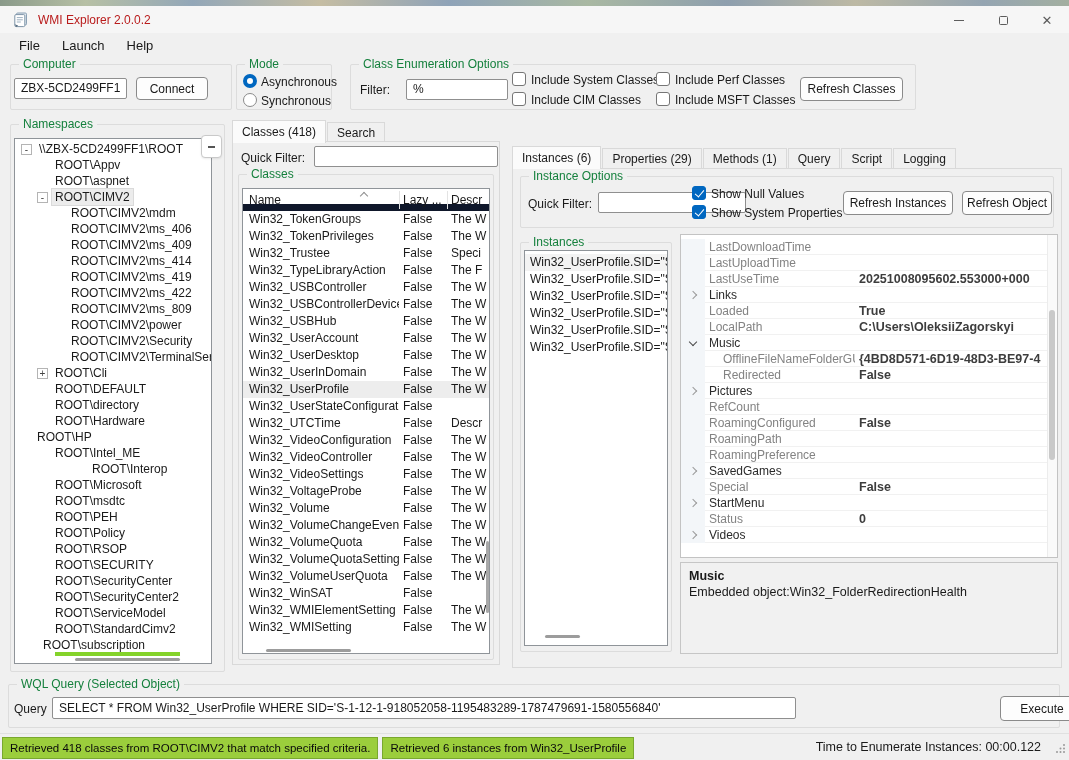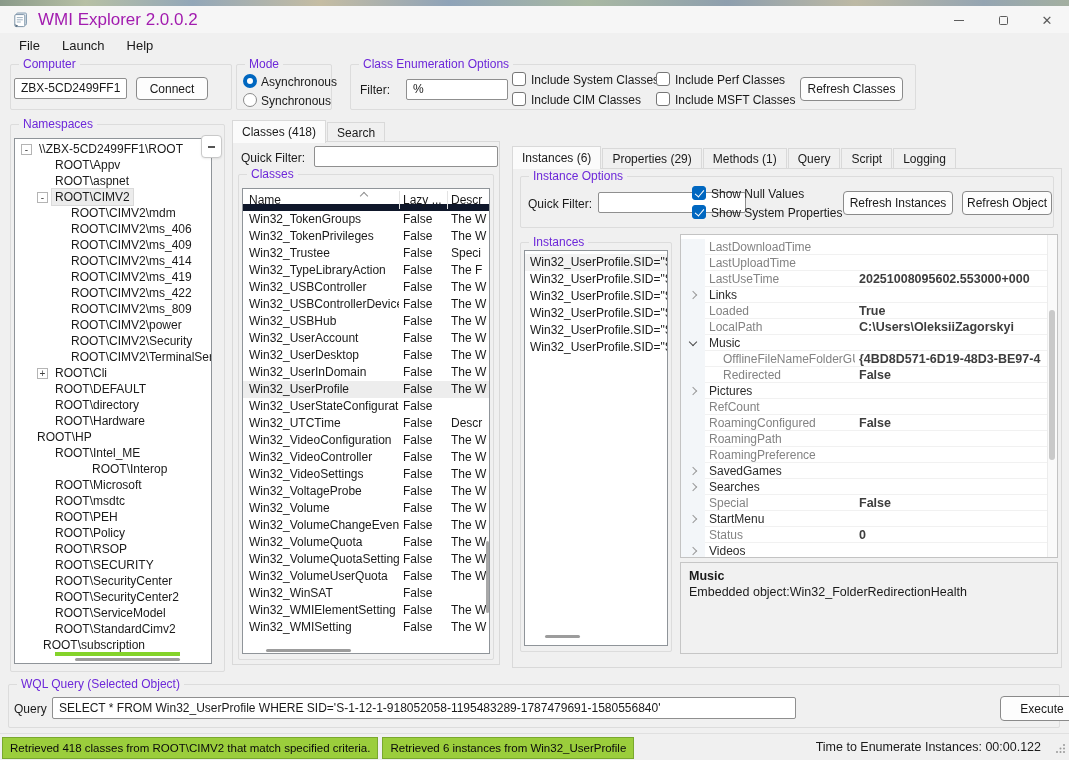--- a/index.html
+++ b/index.html
@@ -7,33 +7,33 @@
   body { font-family:"Liberation Sans","DejaVu Sans",sans-serif; background:#e9e9e9; overflow:hidden; }
   #stage { position:relative; width:1069px; height:760px; background:#f0f0f0; font-size:12px; color:#1a1a1a; }
 
   
   #desktop-strip { position:absolute; left:0; top:0; width:1069px; height:6px;
     background:linear-gradient(90deg,#8a9a8a 0%,#b7c0a5 8%,#93a7b8 18%,#c5bda3 30%,#8fa3b8 42%,#a9b8a2 55%,#8e9fae 68%,#bdb9a4 80%,#95a5b2 92%,#a3afa0 100%); }
 
   
   #titlebar { position:absolute; left:0; top:6px; width:1069px; height:28px; background:#f6f6f6; border-bottom:1px solid #f0f0f0; }
   #app-icon { position:absolute; left:12px; top:5px; }
-  #title-text { position:absolute; left:38px; top:0; height:28px; line-height:28px; font-size:17px; color:#a21caf; }
+  #title-text { position:absolute; left:38px; top:0; height:28px; line-height:28px; font-size:12px; color:#b91c1c; }
   .wctl { position:absolute; top:0; width:44px; height:28px; display:flex; align-items:center; justify-content:center; color:#5c5c5c; }
   #btn-min { right:88px; } #btn-max { right:44px; } #btn-close { right:0; font-size:13px; }
   .glyph-min { width:10px; height:0; border-top:1px solid #5c5c5c; }
   .glyph-max { width:9px; height:9px; border:1px solid #5c5c5c; border-radius:1.5px; }
 
   
   #menubar { position:absolute; left:8px; top:34px; height:23px; display:flex; align-items:center; }
   .menu-item { padding:0 11px; font-size:13px; height:23px; line-height:23px; }
 
   
   .group { position:absolute; border:1px solid #dcdcdc; border-radius:2px; }
-  .glabel { position:absolute; top:-8px; left:8px; background:#f0f0f0; padding:0 4px; font-size:12px; color:#6d28d9; white-space:nowrap; }
+  .glabel { position:absolute; top:-8px; left:8px; background:#f0f0f0; padding:0 4px; font-size:12px; color:#15803d; white-space:nowrap; }
 
   .textbox { position:absolute; background:#fff; border:1px solid #8f8f8f; border-radius:2px; font-size:12px; line-height:19px; padding:0 6px; white-space:nowrap; overflow:hidden; }
   .btn { position:absolute; background:#fdfdfd; border:1px solid #8a8a8a; border-radius:4px; font-size:12px; display:flex; align-items:center; justify-content:center; white-space:nowrap; }
 
   .radio { position:absolute; width:14px; height:14px; border-radius:50%; border:1px solid #8a8a8a; background:#fff; }
   .radio.sel { border:4.5px solid var(--accent,#0067c0); }
   .cb { position:absolute; width:14px; height:14px; border:1px solid #767676; border-radius:3px; background:#fff; }
   .cb.checked { background:var(--accent,#0067c0); border-color:var(--accent,#0067c0); }
   .cb.checked::after { content:''; position:absolute; left:4px; top:1px; width:4px; height:8px; border-right:1.6px solid #fff; border-bottom:1.6px solid #fff; transform:rotate(40deg); }
   .ctl-label { position:absolute; font-size:12px; white-space:nowrap; }
@@ -584,27 +584,20 @@
           <span class="pval"></span>
         </div>
         <div class="prow">
           <span class="pgut">
             <span class="chev chev-r"></span>
           </span>
           <span class="pname parent">SavedGames</span>
           <span class="pval"></span>
         </div>
         <div class="prow">
-          <span class="pgut">
-            <span class="chev chev-r"></span>
-          </span>
-          <span class="pname parent">Searches</span>
-          <span class="pval"></span>
-        </div>
-        <div class="prow">
           <span class="pgut"></span>
           <span class="pname">Special</span>
           <span class="pval">False</span>
         </div>
         <div class="prow">
           <span class="pgut">
             <span class="chev chev-r"></span>
           </span>
           <span class="pname parent">StartMenu</span>
           <span class="pval"></span>

